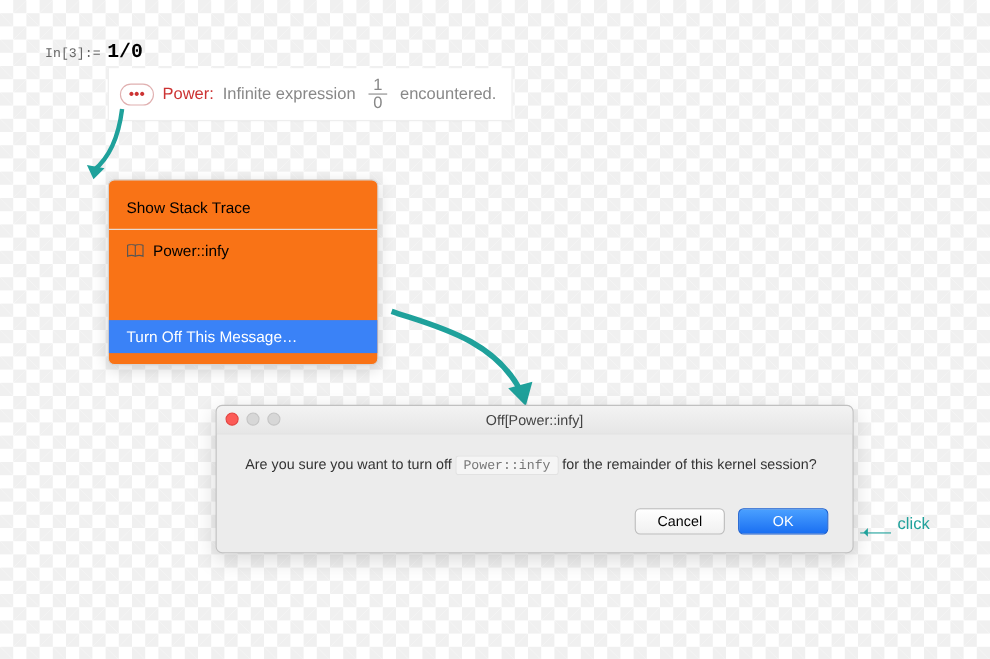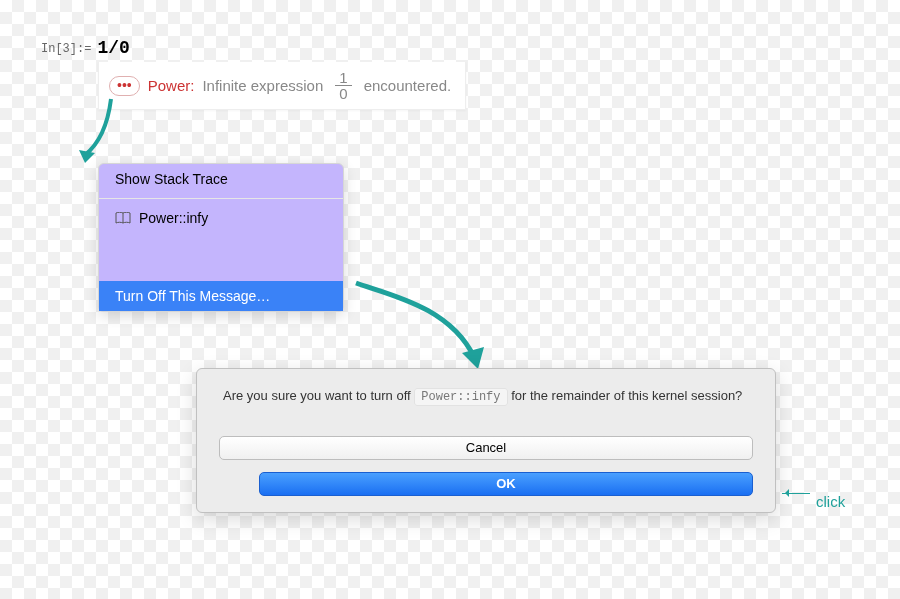--- a/index.html
+++ b/index.html
@@ -78,25 +78,25 @@
 
     
     .arrow1 { position: absolute; top: 95px; left: 75px; }
 
     
     .menu {
       position: absolute;
       top: 163px;
       left: 98px;
       width: 246px;
-      background: #c4b5fd;
+      background: #f97316;
       border: 1px solid #d6d6d6;
       border-radius: 6px;
       box-shadow: 0 4px 14px rgba(0,0,0,0.14);
-      padding: 0 0;
+      padding: 10px 0;
       font-size: 14px;
     }
     .menu-item {
       padding: 7px 16px;
       display: flex;
       align-items: center;
       gap: 8px;
       cursor: default;
     }
     .menu-item.hover {
@@ -153,46 +153,44 @@
       border-radius: 3px;
       padding: 1px 6px;
       color: #777;
       font-size: 12px;
     }
     .dialog-footer {
       display: flex;
       justify-content: flex-end;
       gap: 12px;
       padding: 6px 22px 16px;
-      flex-direction: column;
     }
     .btn {
       min-width: 82px;
       height: 24px;
       border-radius: 5px;
       font-size: 13px;
       border: 1px solid #bdbdbd;
       background: linear-gradient(#ffffff,#f0f0f0);
       cursor: pointer;
     }
     .btn-primary {
       border: 1px solid #1a5fd0;
       background: linear-gradient(#4aa0ff,#1a6ff2);
       color: #fff;
-      font-weight: 700;
-      margin-left: 40px;
+      font-weight: 400;
     }
 
     
     .click-note {
       position: absolute;
-      top: 493px;
+      top: 468px;
       left: 782px;
       display: flex;
-      align-items: flex-start;
+      align-items: flex-end;
       gap: 6px;
       color: #1fa19b;
       font-size: 15px;
     }
     .click-note .line {
       width: 28px; height: 1px; background: #1fa19b; position: relative;
     }
     .click-note .line::before {
       content: "";
       position: absolute; left: -1px; top: -4px;
@@ -242,20 +240,28 @@
     <span>Turn Off This Message…</span>
   </div>
 </div>
 
 <svg class="arrow2" width="150" height="100">
   <path d="M6 6 C 40 18, 100 30, 124 80" fill="none" stroke="#1fa19b" stroke-width="5"></path>
   <path d="M112 76 L128 92 L134 70 Z" fill="#1fa19b"></path>
 </svg>
 
 <div class="dialog">
+  <div class="dialog-title">
+    <div class="traffic">
+      <span></span>
+      <span></span>
+      <span></span>
+    </div>
+    <span>Off[Power::infy]</span>
+  </div>
   <div class="dialog-body">
     <p>
       <span>Are you sure you want to turn off</span>
       <span class="code-chip">Power::infy</span>
       <span>for the remainder of this kernel session?</span>
     </p>
   </div>
   <div class="dialog-footer">
     <button class="btn">Cancel</button>
     <button class="btn btn-primary">OK</button>

